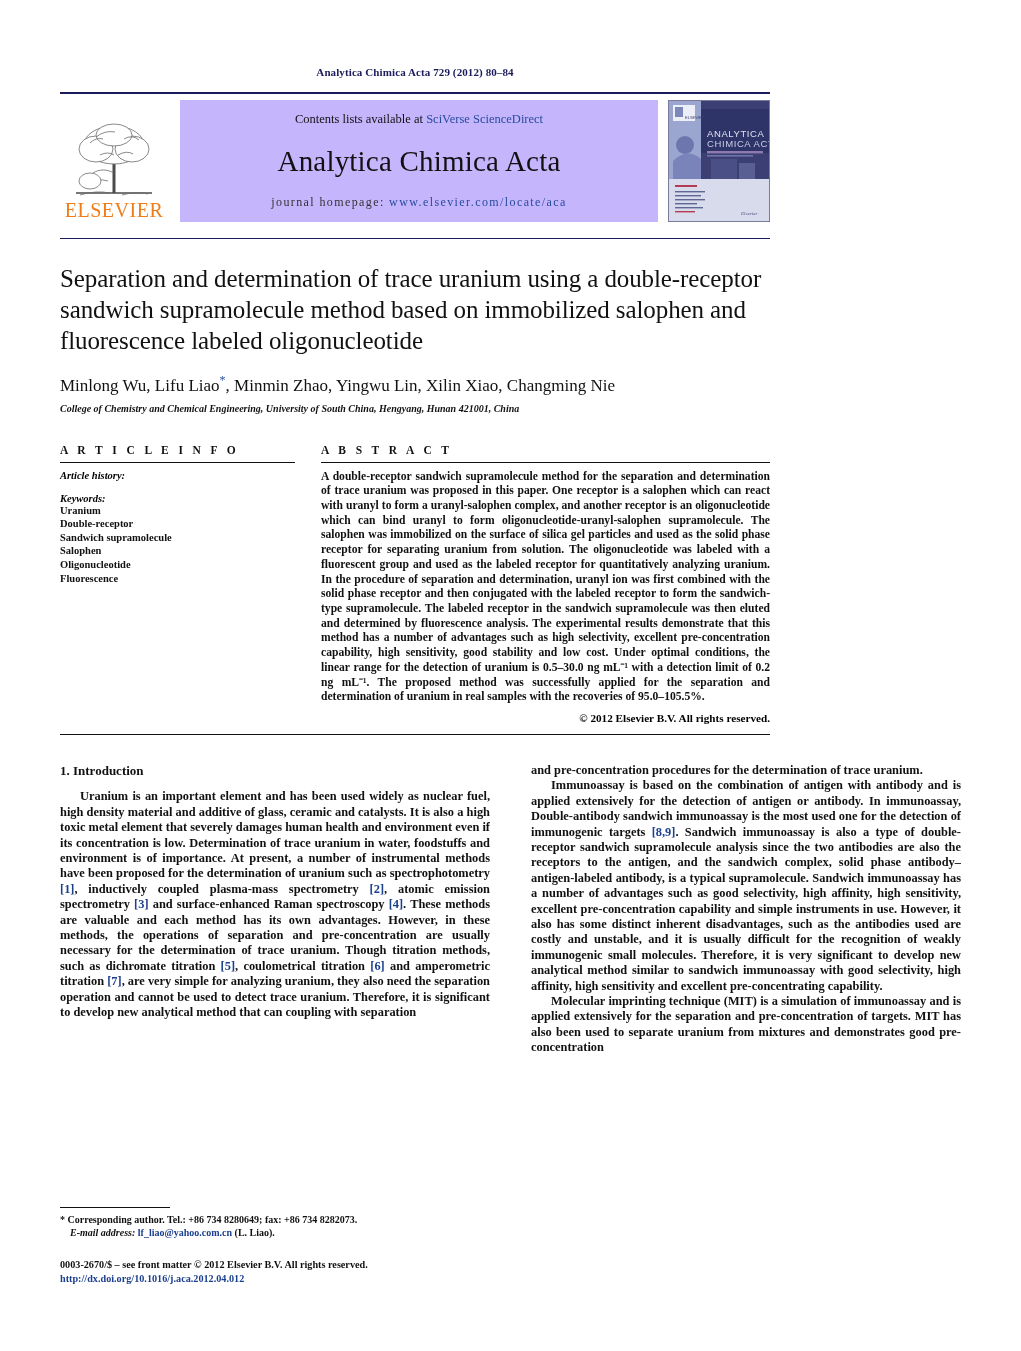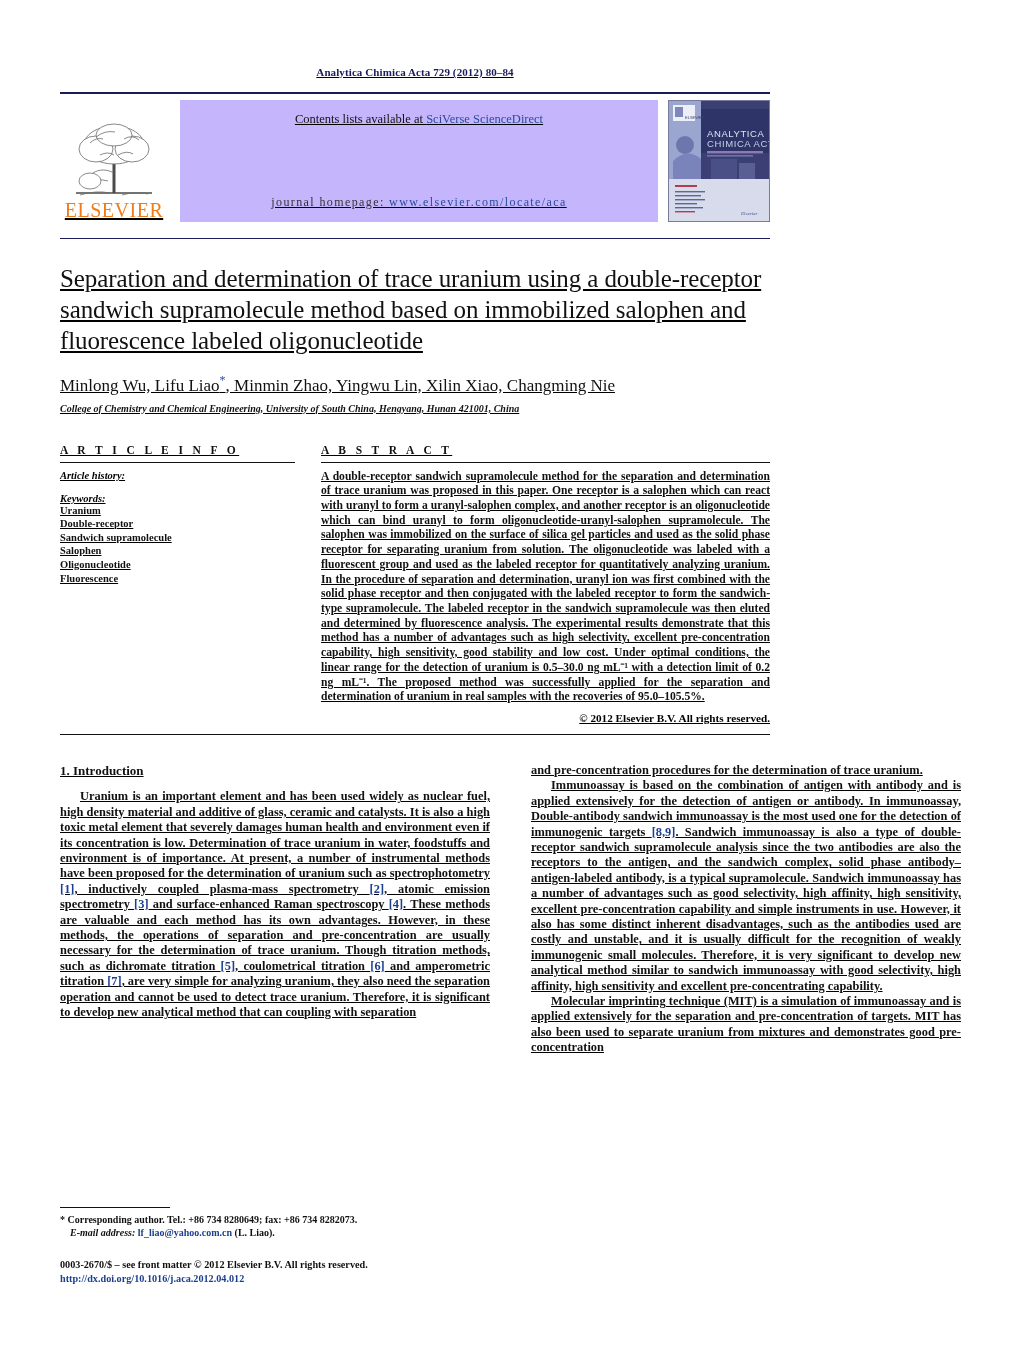--- a/index.html
+++ b/index.html
@@ -14,21 +14,20 @@
     color: #000000;
     position: relative;
     overflow: hidden;
   }
   .page {
     width: 830px;
     height: 1351px;
     position: relative;
     box-sizing: border-box;
     padding: 0 60px;
-    text-decoration: underline;
   }
 
   
   .running-head {
     text-align: center;
     font-family: "Liberation Serif", serif;
     font-size: 11px;
     font-weight: bold;
     color: #1b1b5c;
     padding-top: 66px;
@@ -280,20 +279,21 @@
           <path d="M56 80 q14 -4 26 -1"></path>
         </g>
       </svg>
       <div class="elsevier-word">ELSEVIER</div>
     </div>
 
     <div class="journal-band">
       <div class="contents-line">
         <span>Contents lists available at </span><span class="sd">SciVerse ScienceDirect</span>
       </div>
+      <div class="journal-title">Analytica Chimica Acta</div>
       <div class="homepage-line">
         <span>journal homepage: </span><span class="url">www.elsevier.com/locate/aca</span>
       </div>
     </div>
 
     <div class="cover-thumb">
       <svg width="100" height="122" viewBox="0 0 100 122">
         <rect x="0" y="0" width="100" height="122" fill="#c3c9e2"></rect>
         <rect x="0" y="0" width="32" height="78" fill="#9aa6cf"></rect>
         <rect x="32" y="0" width="68" height="78" fill="#3b3f74"></rect>

